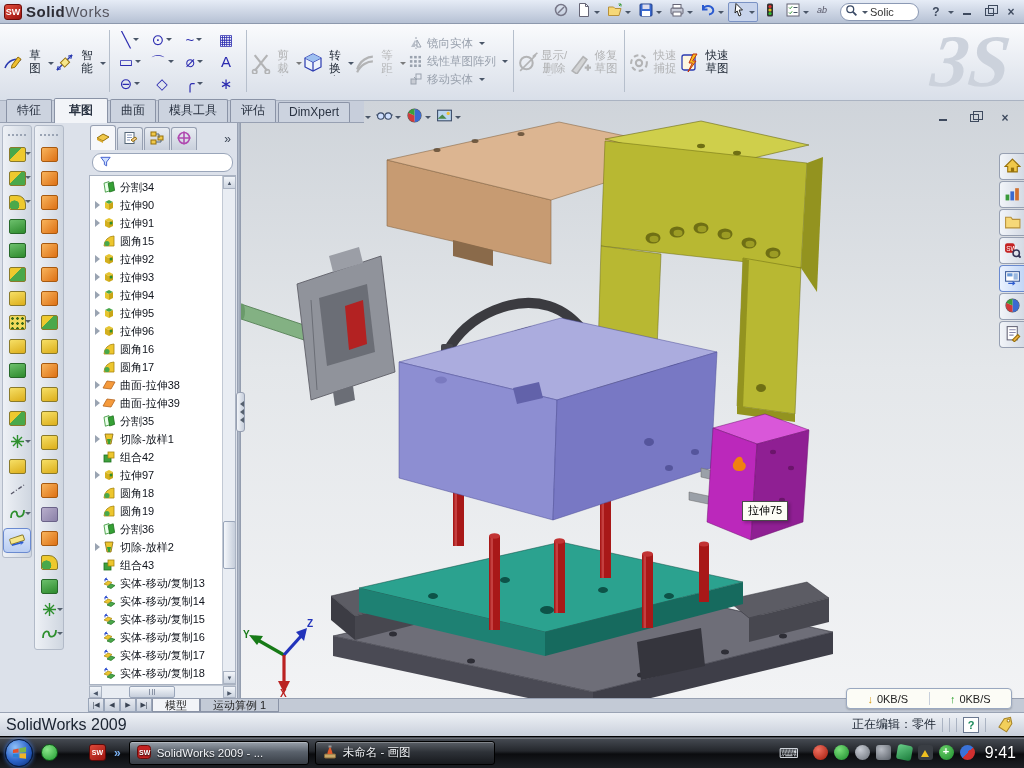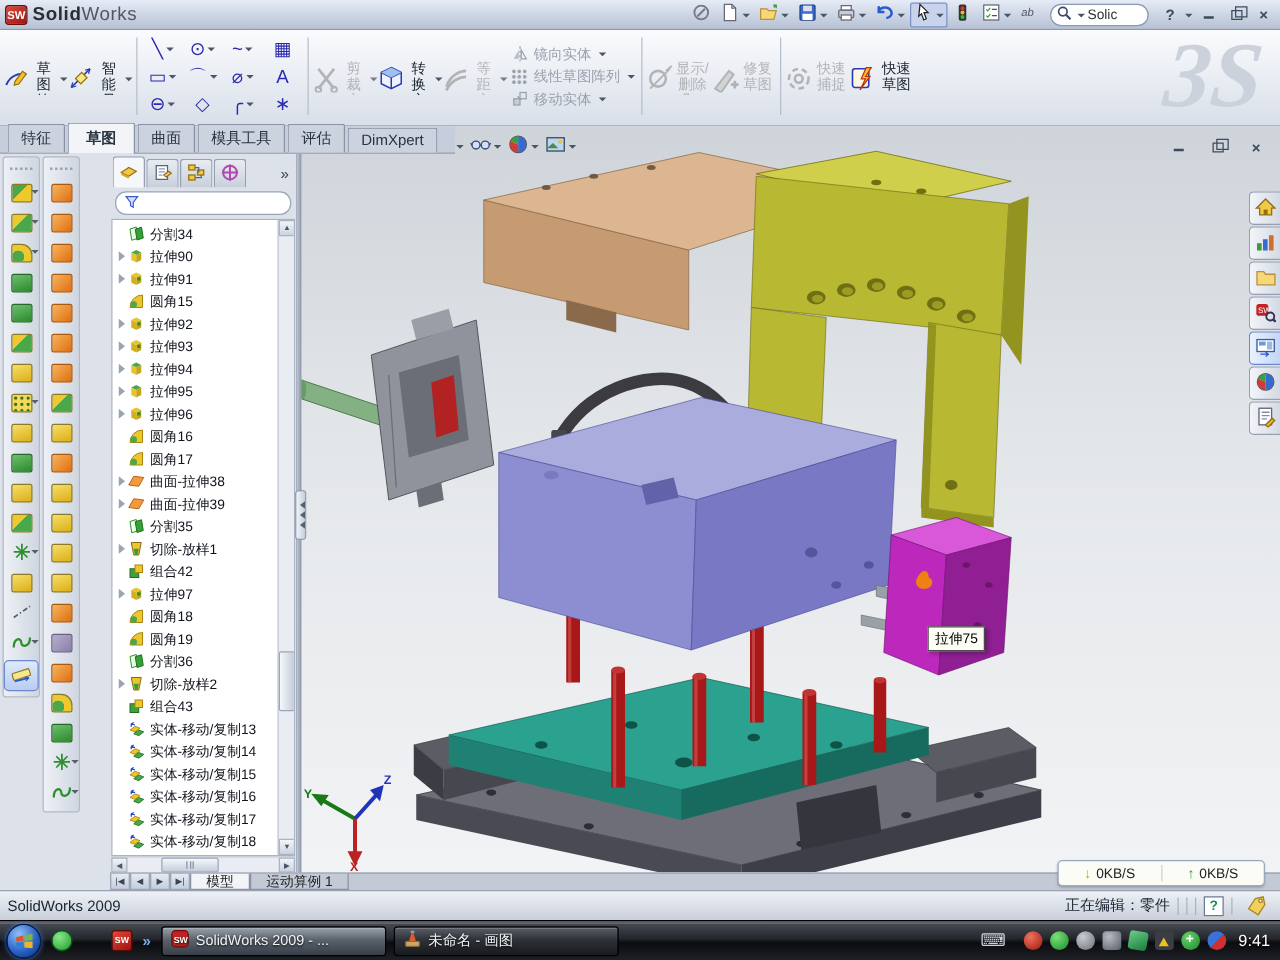--- a/index.html
+++ b/index.html
@@ -148,21 +148,21 @@
   .mt-nav{width:16px;display:flex;align-items:center;justify-content:center;background:linear-gradient(180deg,#e6eaf1,#c6cedb);
     border:1px solid #9aa6ba;border-top:none;color:#3a4454;font-size:7px;}
   .mtab{padding:0 12px;display:flex;align-items:center;border:1px solid #8a93a6;border-top:none;
     background:#c3cad6;font-size:11px;color:#222;}
   .mtab.active{background:#f2f4f8;}
 
   
   .statusbar{position:absolute;left:0;top:712px;width:1024px;height:24px;
     background:linear-gradient(180deg,var(--status-hi),var(--status-lo));border-top:1px solid #9aa3b4;
     display:flex;align-items:center;z-index:3;}
-  .sb-left{padding-left:6px;font-size:12px;color:#1a2330;}
+  .sb-left{padding-left:6px;font-size:16px;color:#1a2330;}
   .sb-right{margin-left:auto;display:flex;align-items:center;gap:6px;padding-right:6px;}
   .sb-sep{width:1px;height:14px;background:#aab3c2;}
   .sb-editing{font-size:12px;}
   .sb-help{width:16px;height:16px;background:#fff;border:1px solid #6a7890;display:flex;align-items:center;
     justify-content:center;color:#1a8a5a;font-weight:bold;font-size:11px;}
   .sb-tag{width:26px;display:flex;justify-content:center;}
   .sb-tag svg{width:17px;height:17px;transform:rotate(-12deg);}
 
   
   .netmon{position:absolute;left:846px;top:688px;width:166px;height:21px;background:#fcfcf6;
@@ -201,21 +201,21 @@
   .tray-antivirus-green{background:radial-gradient(circle at 35% 30%,#7ae07a,#1a8a2a);}
   .tray-system-gear{background:radial-gradient(circle at 35% 30%,#c8ccd4,#6a7078);}
   .tray-volume{background:radial-gradient(circle at 35% 30%,#b8bcc4,#585e66);border-radius:3px;}
   .tray-sync{background:linear-gradient(145deg,#6ad08a,#1a7a3a);border-radius:3px;transform:rotate(10deg);}
   .tray-warning{background:#3a3e44;border-radius:3px;}
   .tray-warning:after{content:"";position:absolute;left:3px;top:4px;width:0;height:0;
     border:4.5px solid transparent;border-bottom:7px solid #f0c020;top:1px;}
   .tray-health{background:radial-gradient(circle at 35% 30%,#6ad06a,#1a8a2a);}
   .tray-health:after{content:"+";position:absolute;left:4px;top:0;color:#fff;font-size:11px;font-weight:bold;}
   .tray-blocked{background:linear-gradient(135deg,#3a72d8 50%,#d03030 50%);}
-  .clock{color:#fff;font-size:13px;text-shadow:0 1px 2px #000;margin-left:4px;}
+  .clock{color:#fff;font-size:16px;text-shadow:0 1px 2px #000;margin-left:4px;}
 </style>
 </head>
 <body>
 
 <div id="root" style="--titlebar-hi: #e6ecf6; --titlebar-lo: #b6c1d4; --toolbar-hi: #fafbfd; --toolbar-lo: #d9dfe9; --panel-bg: #dce1ea; --tree-bg: #ffffff; --strip-bg: #c7cedb; --vp-top: #cfd4da; --vp-bot: #f2f3f5; --part-tan-top: #dcb591; --part-tan-front: #c79b72; --part-yoke: #b8b832; --part-yoke-dark: #93931f; --part-yoke-top: #cfcf4b; --part-cavity-top: #abacde; --part-cavity-front: #8d8ed2; --part-cavity-side: #7878c4; --part-magenta-top: #d957d9; --part-magenta-front: #bb28bb; --part-magenta-side: #8f1f93; --part-teal-top: #2ba28f; --part-teal-front: #1e8173; --part-teal-side: #166a5e; --part-base-top: #6e6e78; --part-base-front: #4a4a54; --part-base-side: #3e3e48; --part-rail: #5c5c64; --part-pin: #a81818; --part-pin-top: #c23434; --part-rod: #83b183; --part-gray: #90939b; --part-hose: #3b3b40; --status-hi: #eef1f6; --status-lo: #c9d0db;">
 
   <div class="titlebar">
     <div class="sw-logo">
       <span class="sw-badge">SW</span>
       <span class="sw-word"><b>Solid</b><span>Works</span></span>

